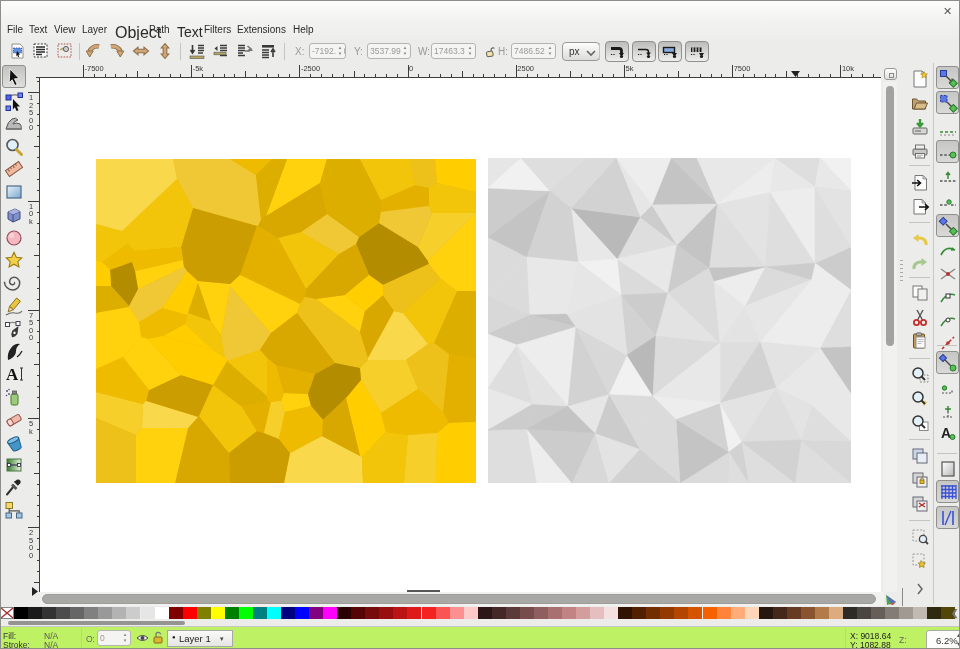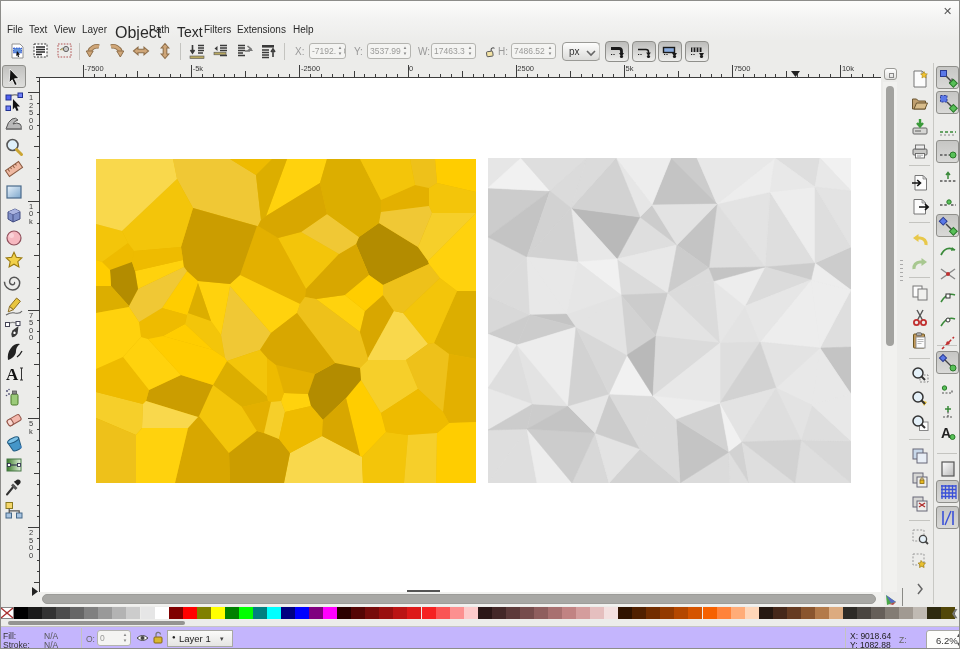--- a/index.html
+++ b/index.html
@@ -1083,21 +1083,21 @@
       <div style="position:absolute;left:871.10px;top:0;width:14.05px;height:12px;background:#665f59"></div>
       <div style="position:absolute;left:885.15px;top:0;width:14.05px;height:12px;background:#837c74"></div>
       <div style="position:absolute;left:899.20px;top:0;width:14.05px;height:12px;background:#a19a92"></div>
       <div style="position:absolute;left:913.25px;top:0;width:14.05px;height:12px;background:#c0bab3"></div>
       <div style="position:absolute;left:927.30px;top:0;width:14.05px;height:12px;background:#2e2a10"></div>
       <div style="position:absolute;left:941.35px;top:0;width:14.05px;height:12px;background:#524708"></div>
     </div>
     <span class="abs" style="left:951px;top:2px;font-size:9px;color:#777;font-weight:bold">❮</span>
     <div class="abs" style="left:8px;top:14.5px;width:177px;height:4.5px;background:#949492;border-radius:2.5px"></div>
   </div>
-<div class="abs" style="left:0;top:626px;width:960px;height:23px;background:#c4b5fd;border-top:1px solid #c6c6c2;font-size:8.5px;color:#333">
+<div class="abs" style="left:0;top:626px;width:960px;height:23px;background:#bef264;border-top:1px solid #c6c6c2;font-size:8.5px;color:#333">
     <span class="abs" style="left:3px;top:4px">Fill:</span>
     <span class="abs" style="left:44px;top:4px;color:#555">N/A</span>
     <span class="abs" style="left:3px;top:13px">Stroke:</span>
     <span class="abs" style="left:44px;top:13px;color:#555">N/A</span>
     <div class="sep-v" style="left:81px;top:1px;height:22px"></div>
     <span class="abs" style="left:86px;top:7px;color:#666">O:</span>
     <div class="spin" style="left:97px;top:3px;width:34px;height:16px;line-height:14px">0<div class="spinarrows">▲<br>▼</div></div>
     <svg class="abs" style="left:136px;top:5px" width="13" height="12">
       <path d="M1 6 Q6.5 1 12 6 Q6.5 11 1 6 Z" fill="#fff" stroke="#444" stroke-width="1"></path>
       <circle cx="6.5" cy="6" r="2" fill="#444"></circle>

